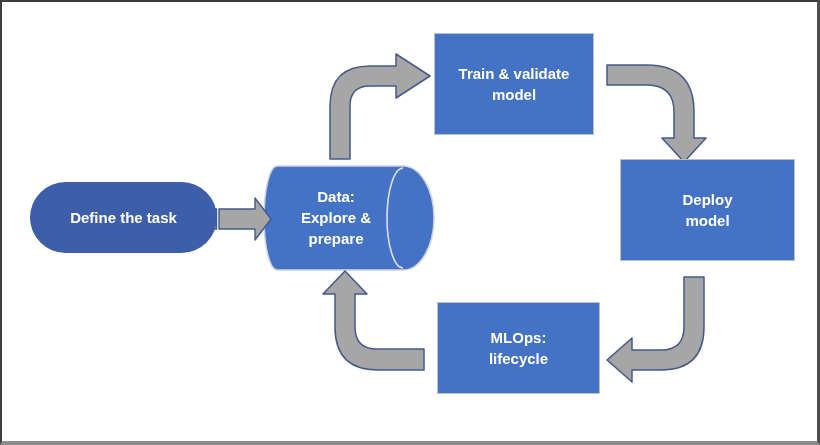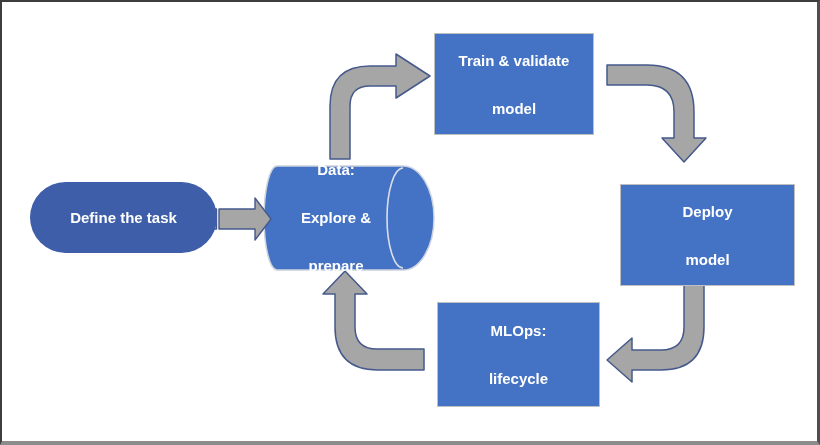--- a/index.html
+++ b/index.html
@@ -30,29 +30,28 @@
     display: flex;
     flex-direction: column;
     align-items: center;
     justify-content: center;
     text-align: center;
     color: #ffffff;
     font-weight: 700;
     font-size: 15px;
     line-height: 21px;
     box-sizing: border-box;
-    gap: 27px;
   }
   .rect-node {
     background: #4472C4;
     border: 1px solid #BFBFBF;
   }
   .node-train  { left: 432px; top: 31px;  width: 160px; height: 102px; }
-  .node-deploy { left: 618px; top: 182px; width: 175px; height: 102px; }
-  .node-mlops  { left: 435px; top: 300px; width: 163px; height: 105px; }
+  .node-deploy { left: 618px; top: 157px; width: 175px; height: 102px; }
+  .node-mlops  { left: 435px; top: 300px; width: 163px; height: 92px; }
   .node-define {
     left: 28px; top: 180px; width: 187px; height: 71px;
     background: #3E5EA9;
     border-radius: 36px;
   }
   .node-data-text {
     left: 263px; top: 163px; width: 142px; height: 105px;
     background: transparent;
   }
   .node span { display: block; }

